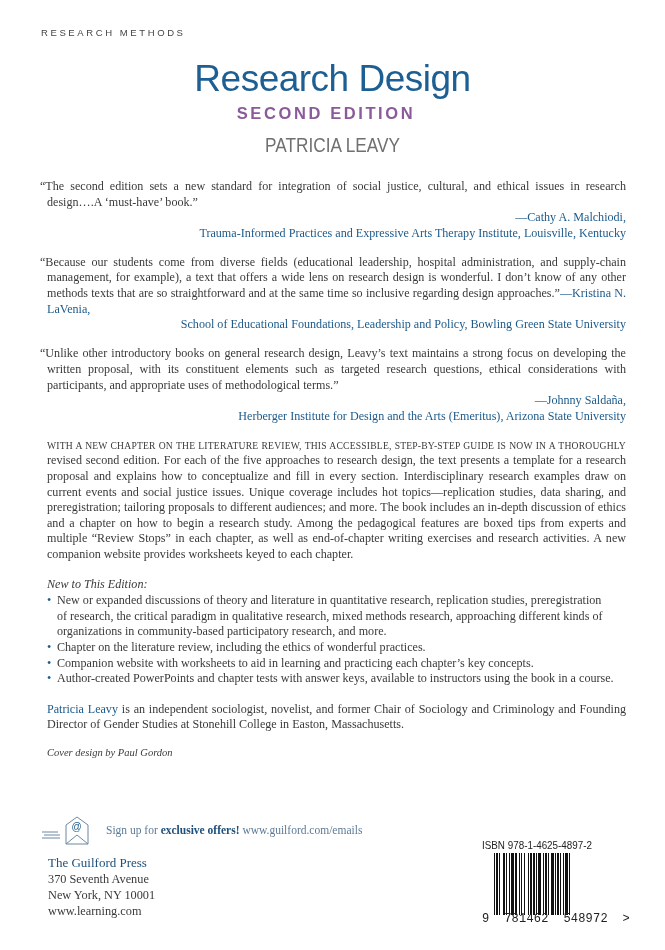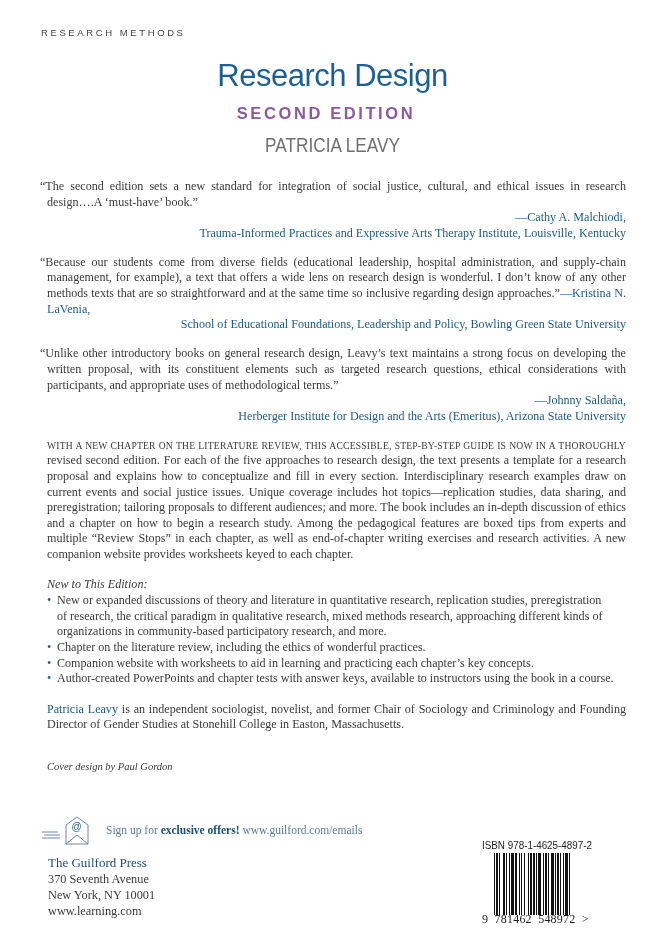--- a/index.html
+++ b/index.html
@@ -1,41 +1,41 @@
 <!DOCTYPE html>
 <html><head>
 <meta charset="utf-8">
 <style>
   html, body { margin:0; padding:0; background:#ffffff; }
   body { width:665px; height:950px; position:relative; overflow:hidden; font-family:"Liberation Serif", serif; color:#3a3a3a; }
   .series { position:absolute; left:41px; top:27px; font-family:"Liberation Sans", sans-serif; font-size:9.5px; letter-spacing:2.6px; color:#444; }
-  .title { position:absolute; left:0; width:665px; top:58px; text-align:center; font-family:"Liberation Sans", sans-serif; font-size:31px; color:#1d5f93; letter-spacing:-0.5px; }
+  .title { position:absolute; left:0; width:665px; top:58px; text-align:center; font-family:"Liberation Sans", sans-serif; font-size:37px; color:#1d5f93; letter-spacing:-0.5px; }
   .edition { position:absolute; left:0; width:652px; top:104px; text-align:center; font-family:"Liberation Sans", sans-serif; font-weight:bold; font-size:16.5px; color:#8a5a9a; letter-spacing:2.6px; }
   .author { position:absolute; left:0; width:665px; top:134px; text-align:center; font-family:"Liberation Sans", sans-serif; font-size:20px; color:#707070; transform:scaleX(0.86); }
   .content { position:absolute; left:40px; width:586px; top:179px; font-size:12.1px; line-height:15.6px; }
   .quote { margin-bottom:13.5px; }
   .qtext { padding-left:7px; text-indent:-7px; text-align:justify; }
   .attr { text-align:right; color:#1d5a8a; }
   .blurb { text-align:justify; padding-left:7px; margin-top:2px; }
   .sc { font-size:9.6px; letter-spacing:0.2px; }
   .new-head { font-style:italic; margin-top:14px; padding-left:7px; }
   ul { margin:1px 0 0 0; padding:0 0 0 17px; list-style:none; }
   li { position:relative; padding-right:12px; }
   li:before { content:"•"; position:absolute; left:-10px; color:#1d5a8a; }
   .bio { margin-top:15px; padding-left:7px; text-align:justify; }
   .blue { color:#1d5a8a; }
-  .cover { margin-top:26px; padding-left:7px; font-style:italic; font-size:10.5px; }
+  .cover { margin-top:12px; padding-left:7px; font-style:italic; font-size:10.5px; }
   .signup { position:absolute; left:40px; top:815px; height:30px; display:flex; align-items:center; font-size:11.5px; color:#5b7a96; }
   .signup b { color:#1d4f7a; }
   .press { position:absolute; left:48px; top:855px; font-size:12.3px; line-height:16px; color:#3a3a3a; }
   .press .name { color:#1d4f7a; font-size:13px; }
   .isbn { position:absolute; left:482px; top:839px; font-family:"Liberation Sans", sans-serif; font-size:11.2px; color:#222; transform:scaleX(0.88); transform-origin:left; }
   .barcode { position:absolute; left:494px; top:853px; width:128px; height:62px; display:flex; align-items:stretch; }
   .barcode span { display:block; background:#111; height:100%; }
-  .bcnum { position:absolute; left:482px; top:912px; font-family:Liberation Serif, serif; font-size:12px; color:#222; letter-spacing:0.2px;text-align:center; }
+  .bcnum { position:absolute; left:482px; top:912px; font-family:Liberation Mono, monospace; font-size:12px; color:#222; letter-spacing:0.2px;text-align:center; }
 </style>
 </head>
 <body>
 
 <div class="series">RESEARCH METHODS</div>
 <div class="title">Research Design</div>
 <div class="edition">SECOND EDITION</div>
 <div class="author">PATRICIA LEAVY</div>
 
 <div class="content">

